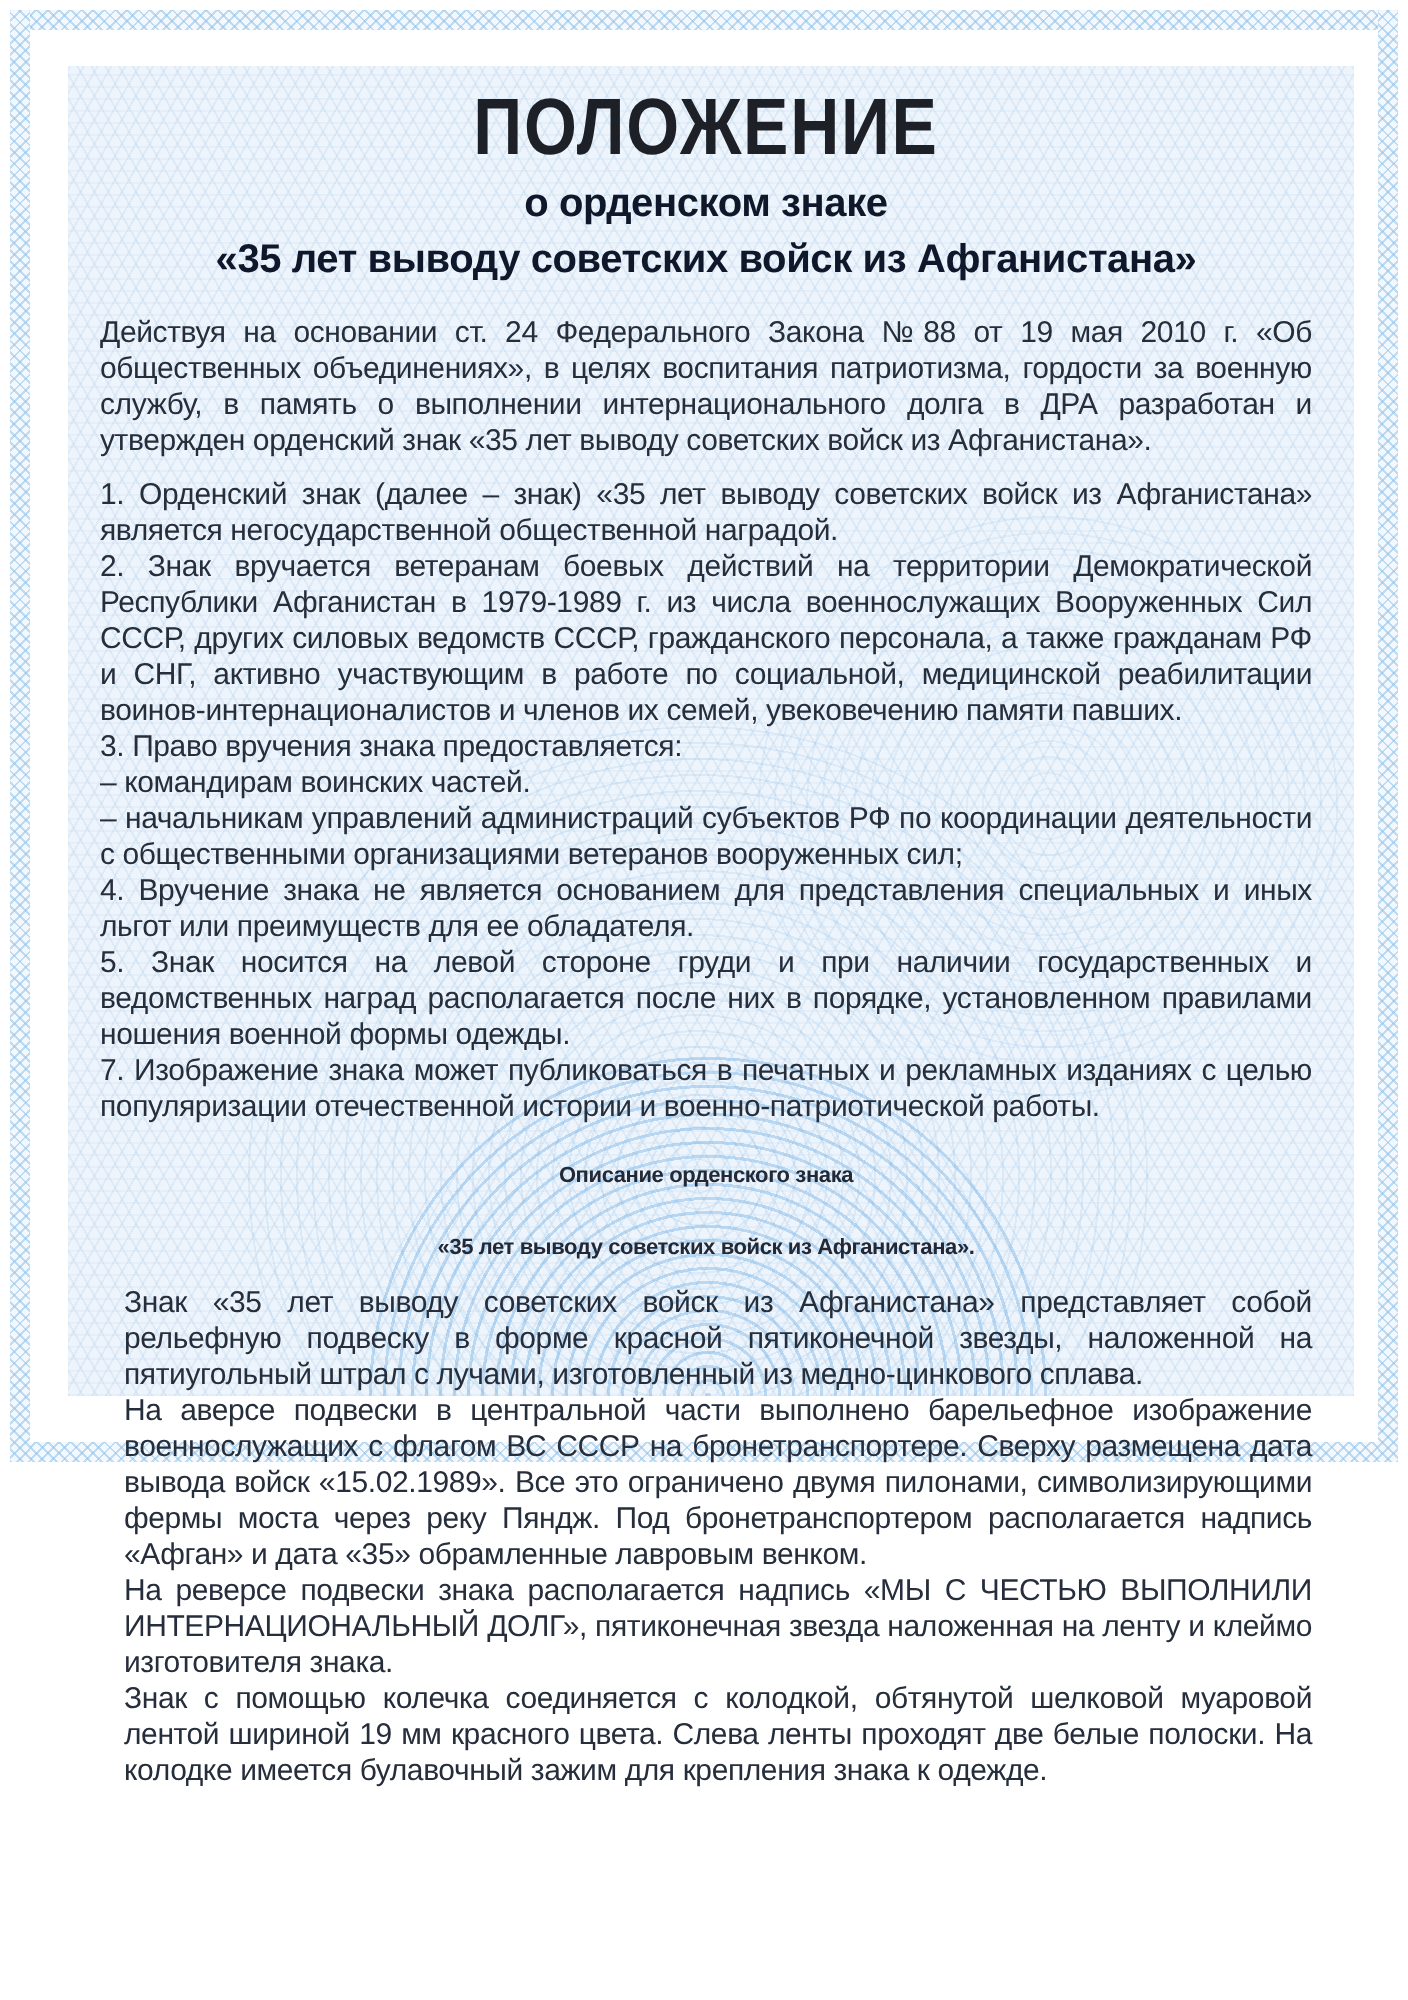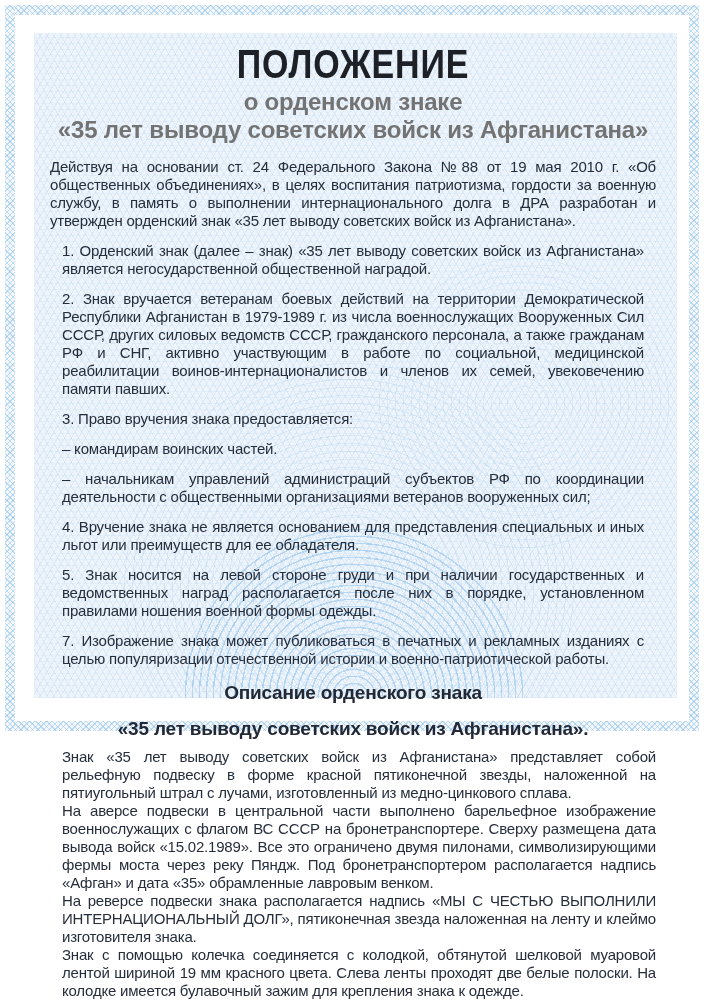--- a/index.html
+++ b/index.html
@@ -55,30 +55,30 @@
   }
   .doc-title{
     margin:0;
     font-size:40px;line-height:44px;font-weight:700;
     color:#1d2127;text-align:center;
     transform:scaleX(.85);transform-origin:50% 50%;
     letter-spacing:1px;
   }
   .subtitle{
     margin:4px 0 0 0;
-    font-size:24px;line-height:24px;font-weight:700;
-    color:#737373;text-align:center;
+    font-size:20px;line-height:24px;font-weight:700;
+    color:#0f172a;text-align:center;
     letter-spacing:-0.2px;
   }
   .intro{margin:16px 0 0 0;text-align:justify;}
   .provisions{margin:9px 0 0 0;}
-  .provisions p{margin:12px;text-align:justify;}
+  .provisions p{margin:0;text-align:justify;}
   .desc-heading{
     margin:15px 0 0 0;
-    font-size:19px;line-height:20px;font-weight:700;
+    font-size:11px;line-height:20px;font-weight:700;
     color:#222835;text-align:center;
   }
   .description{margin:9px 0 0 12px;}
   .description p{margin:0;text-align:justify;}
 </style>
 </head>
 <body>
 
 <div class="page">
 

